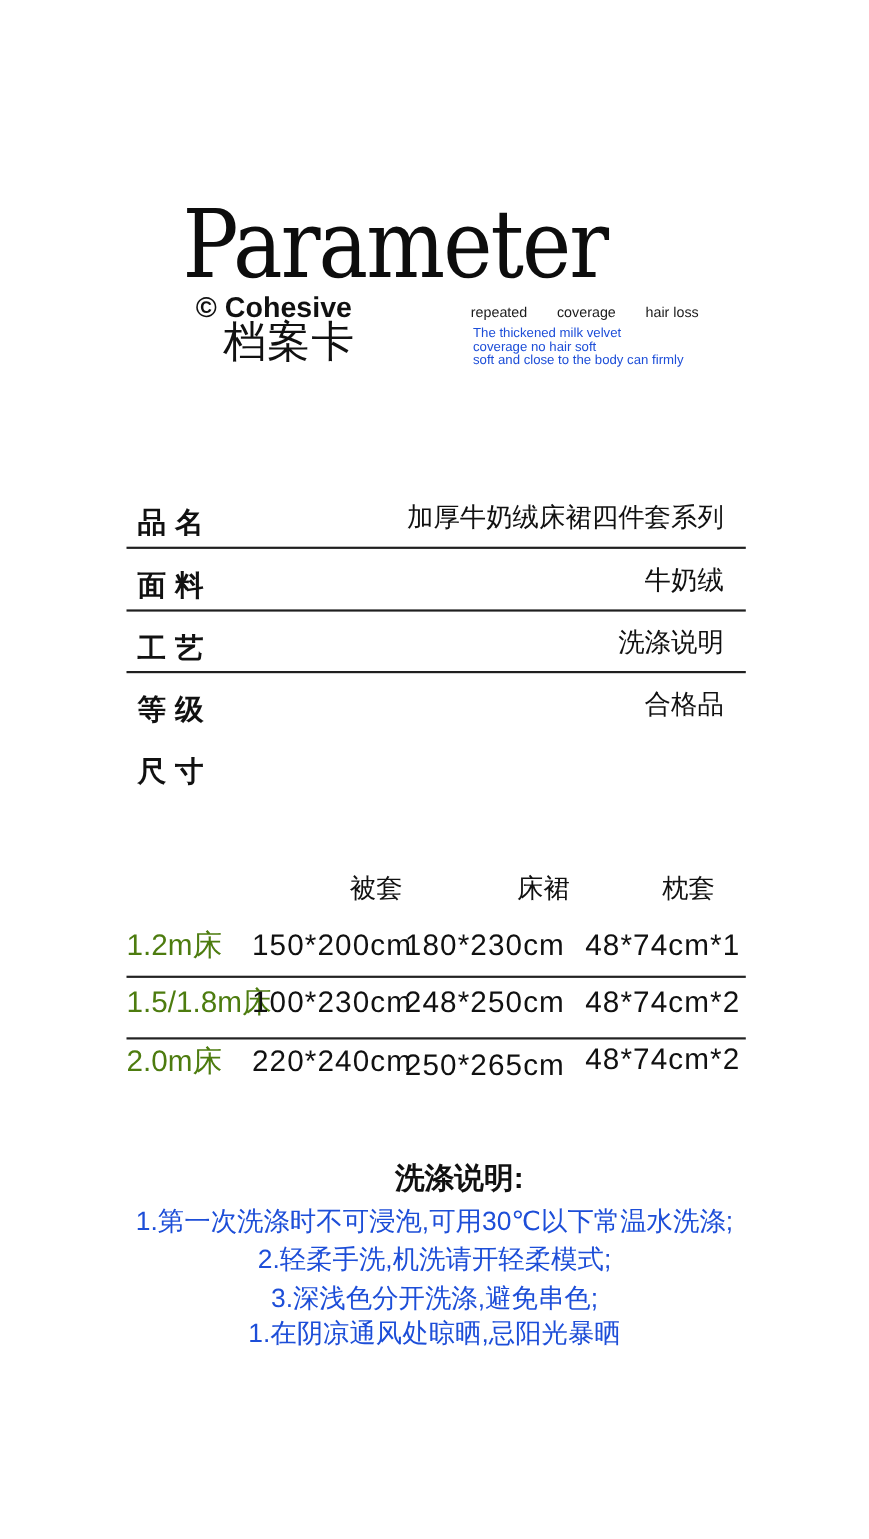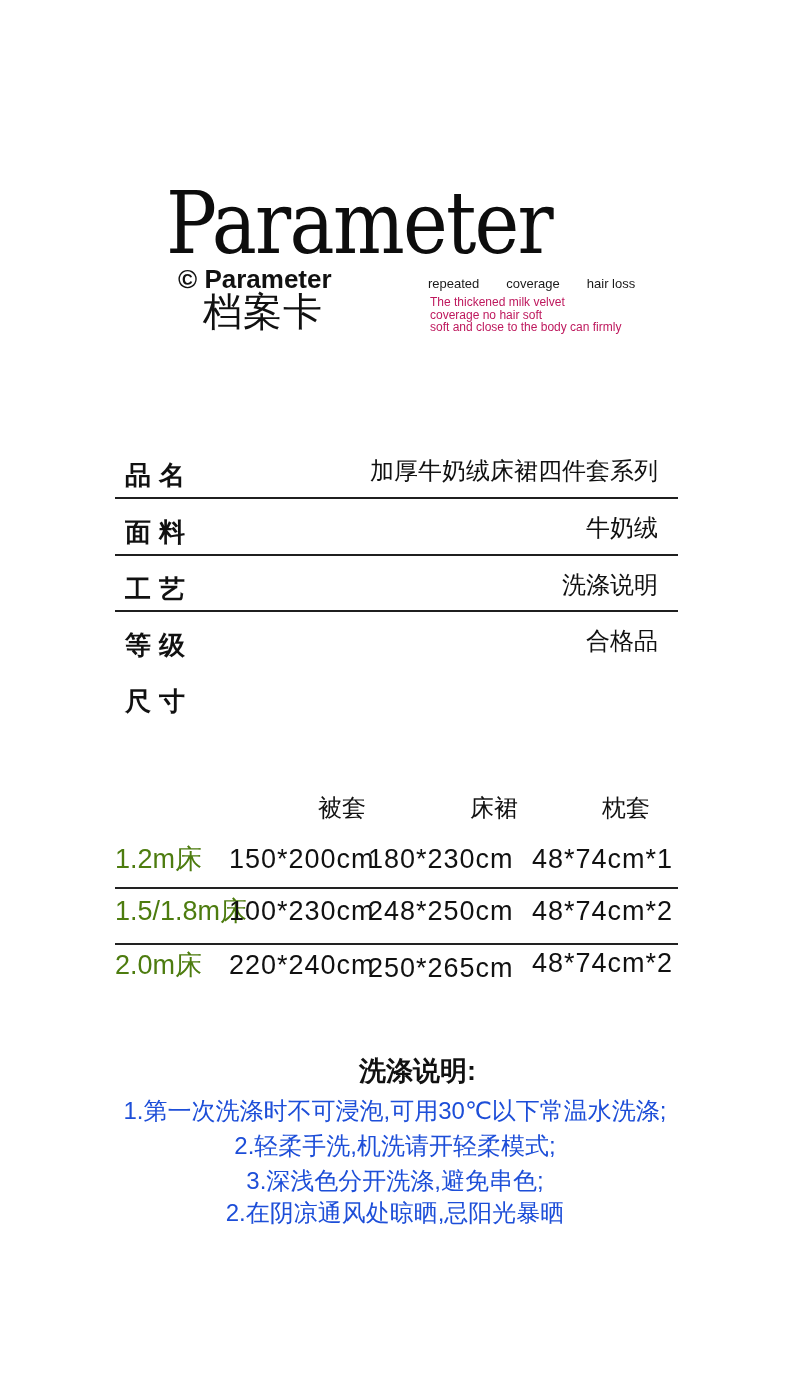--- a/index.html
+++ b/index.html
@@ -33,21 +33,21 @@
     font-size:26px; line-height:28px; font-weight:700; color:#111;
     white-space:nowrap;
   }
   .card-title {
     position:absolute; left:203px; top:290px;
     font-size:39px; line-height:44px; font-weight:500; color:#111;
     letter-spacing:1px; white-space:nowrap;
   }
   .desc {
     position:absolute; left:430px; top:296px;
-    font-size:12px; line-height:12.5px; color:#be185d;
+    font-size:12px; line-height:12.5px; color:#1d4ed8;
     white-space:nowrap;
   }
   
   .info-label {
     position:absolute; left:125px; width:60px;
     display:flex; justify-content:space-between;
     font-size:26px; line-height:28px; font-weight:700; color:#111;
   }
   .info-value {
     position:absolute; right:132px;
@@ -88,21 +88,21 @@
 <body>
 
 <div class="page">
 
   <div class="wordmark">Parameter</div>
   <div class="tagline">
     <span>repeated</span>
     <span>coverage</span>
     <span>hair loss</span>
   </div>
-  <div class="brand">© Parameter</div>
+  <div class="brand">© Cohesive</div>
   <div class="card-title">档案卡</div>
   <div class="desc">
     <div>The thickened milk velvet</div>
     <div>coverage no hair soft</div>
     <div>soft and close to the body can firmly</div>
   </div>
 
   <div class="info-label" style="top:461px">
     <span>品</span>
     <span>名</span>
@@ -153,15 +153,15 @@
 
   <div class="sz-bed" style="top:950px">2.0m床</div>
   <div class="sz-cell c2" style="top:950px">220*240cm</div>
   <div class="sz-cell c3" style="top:953px">250*265cm</div>
   <div class="sz-cell c4" style="top:948px">48*74cm*2</div>
 
   <div class="care-title">洗涤说明:</div>
   <div class="care-item" style="top:1097px">1.第一次洗涤时不可浸泡,可用30℃以下常温水洗涤;</div>
   <div class="care-item" style="top:1132px">2.轻柔手洗,机洗请开轻柔模式;</div>
   <div class="care-item" style="top:1167px">3.深浅色分开洗涤,避免串色;</div>
-  <div class="care-item" style="top:1199px">2.在阴凉通风处晾晒,忌阳光暴晒</div>
+  <div class="care-item" style="top:1199px">1.在阴凉通风处晾晒,忌阳光暴晒</div>
 
 </div>
 
 </body></html>

